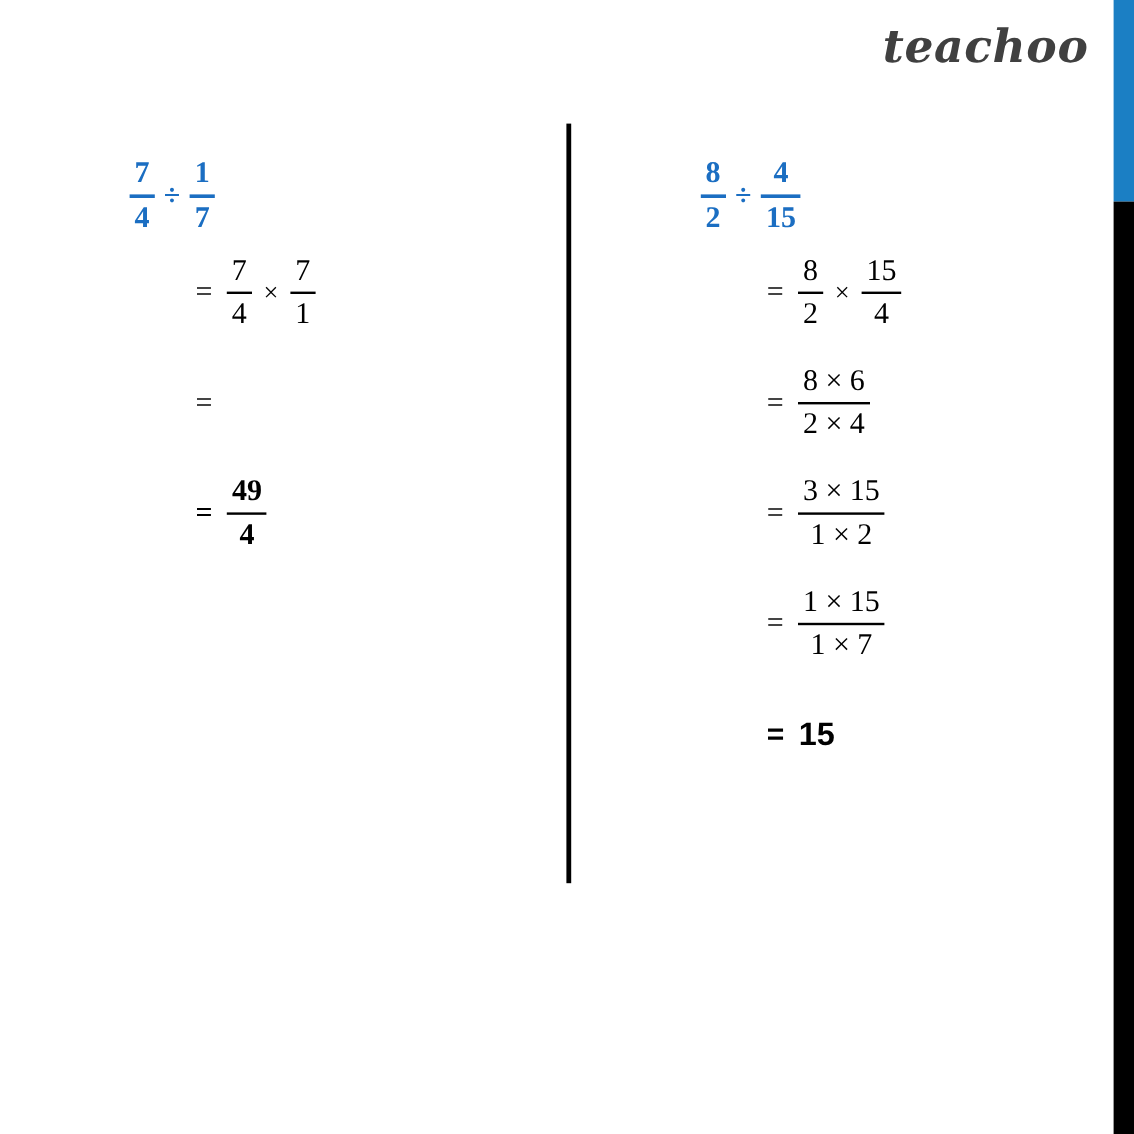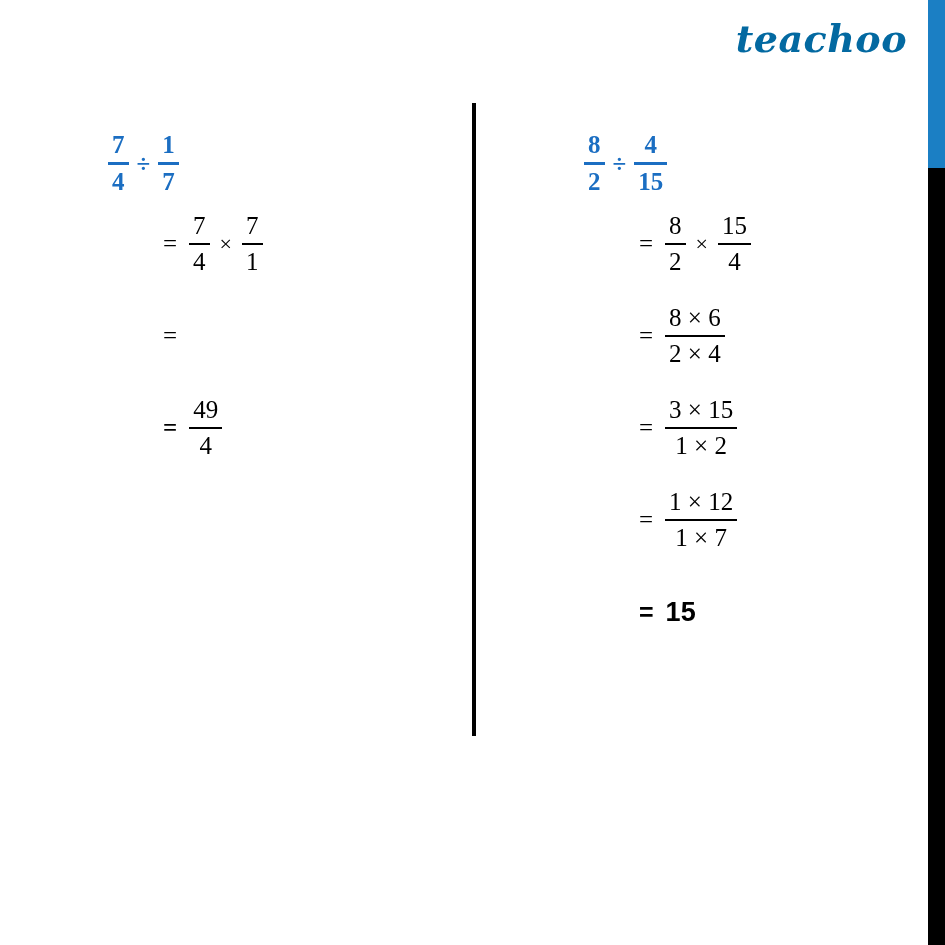--- a/index.html
+++ b/index.html
@@ -39,21 +39,21 @@
 
   
   #logo {
     position: absolute;
     top: 16px;
     right: 38px;
     font-family: "DejaVu Serif", serif;
     font-weight: bold;
     font-style: italic;
     font-size: 38px;
-    color: #0369a1;
+    color: #404040;
     letter-spacing: 0.5px;
   }
 
   
   #divider {
     position: absolute;
     left: 472px;
     top: 103px;
     width: 4px;
     height: 633px;
@@ -125,21 +125,21 @@
     white-space: nowrap;
   }
   .frac .bar {
     width: 100%;
     height: 2px;
     background: #000;
     margin: 3px 0;
   }
   .question .frac .bar { background: #1b6ec2; height: 3px; }
 
-  .frac.bold { font-weight: normal; }
+  .frac.bold { font-weight: bold; }
 </style>
 </head>
 <body>
 
 <div id="right-rail">
   <div class="blue-seg"></div>
   <div class="black-seg"></div>
 </div>
 
 <div id="logo">teachoo</div>
@@ -237,21 +237,21 @@
     <span class="frac">
       <span class="num">3 × 15</span>
       <span class="bar"></span>
       <span class="den">1 × 2</span>
     </span>
   </div>
 
   <div class="step">
     <span class="eq">=</span>
     <span class="frac">
-      <span class="num">1 × 12</span>
+      <span class="num">1 × 15</span>
       <span class="bar"></span>
       <span class="den">1 × 7</span>
     </span>
   </div>
 
   <div class="step scalar">
     <span class="eq">=</span>
     <span>15</span>
   </div>
 

